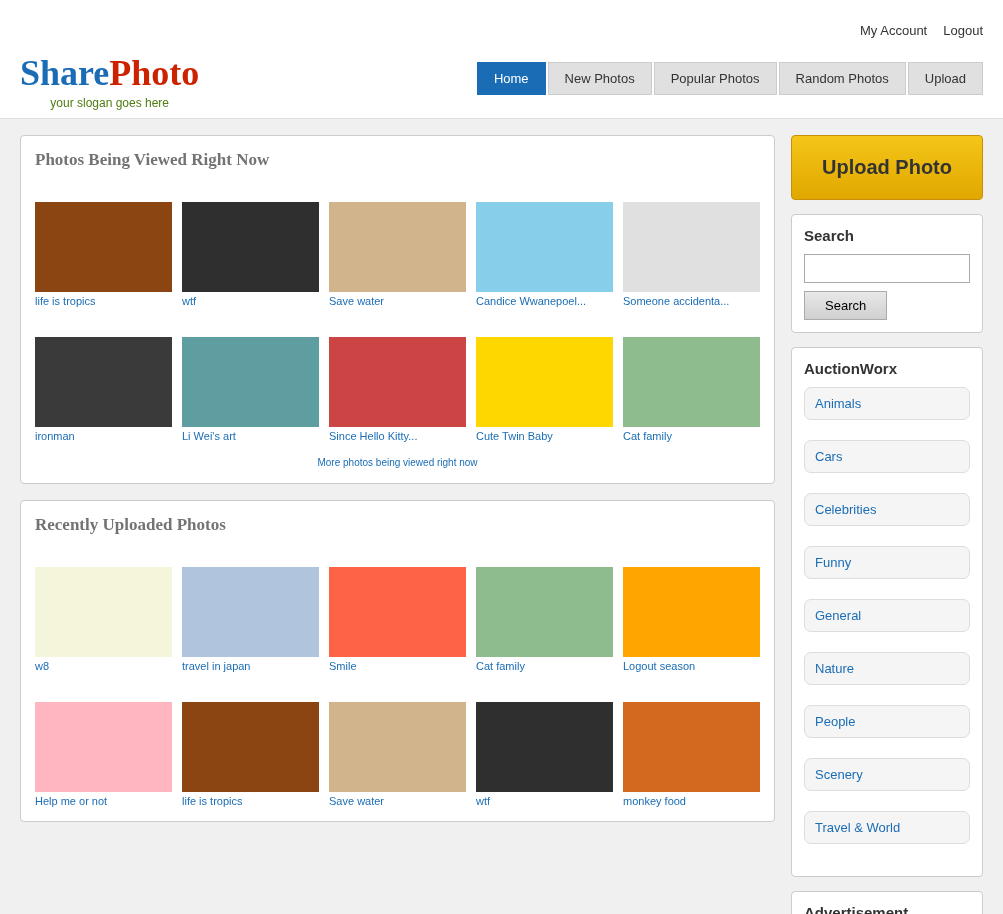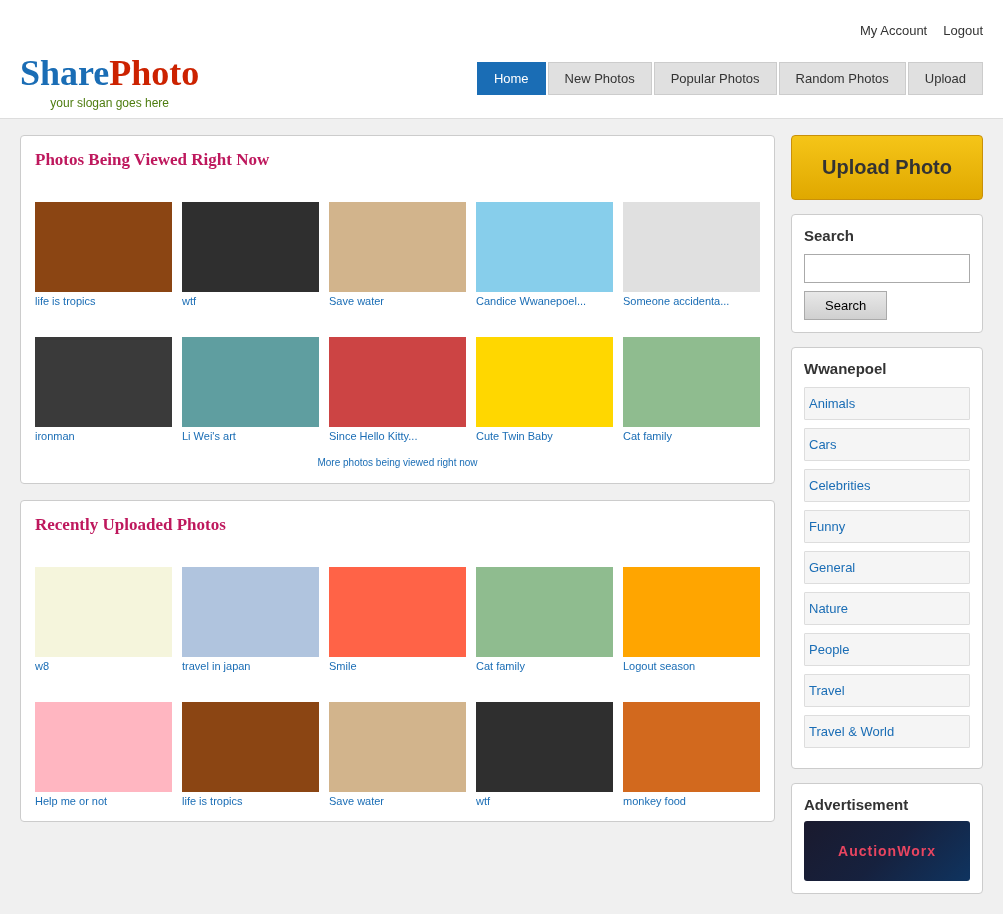--- a/index.html
+++ b/index.html
@@ -20,39 +20,39 @@
     .nav-btn { padding: 8px 16px; background: #e0e0e0; border: 1px solid #ccc; cursor: pointer; font-size: 13px; color: #333; text-decoration: none; }
     .nav-btn.active { background: #1a6db5; color: #fff; border-color: #1a6db5; }
 
     
     #main-layout { display: flex; gap: 16px; padding: 16px 20px; max-width: 1003px; }
     #content { flex: 1; }
     #sidebar { width: 192px; flex-shrink: 0; }
 
     
     .panel { background: #fff; border: 1px solid #ccc; border-radius: 4px; margin-bottom: 16px; padding: 14px; }
-    .panel-title { font-size: 17px; font-weight: bold; color: #be185d; margin-bottom: 12px; font-family: Georgia, serif; }
+    .panel-title { font-size: 17px; font-weight: bold; color: #737373; margin-bottom: 12px; font-family: Georgia, serif; }
 
     
     .photo-grid { display: grid; grid-template-columns: repeat(5, 1fr); gap: 10px; }
     .photo-item { cursor: pointer; margin-top: 20px; }
     .photo-label { font-size: 11px; color: #1a6db5; margin-top: 3px; white-space: nowrap; overflow: hidden; text-overflow: ellipsis; }
     .more-link { text-align: center; margin-top: 12px; }
     .more-link a { color: #1a6db5; font-size: 10px; text-decoration: none; }
 
     
     #upload-btn { display: block; width: 100%; padding: 20px 0; background: linear-gradient(to bottom, #f5c518, #e0a800); border: 1px solid #c8900a; border-radius: 4px; text-align: center; font-size: 20px; font-weight: bold; color: #333; cursor: pointer; margin-bottom: 14px; }
 
     .sidebar-section { background: #fff; border: 1px solid #ccc; border-radius: 4px; padding: 12px; margin-bottom: 14px; }
     .sidebar-section-title { font-size: 15px; font-weight: bold; color: #333; margin-bottom: 10px; }
 
     #search-input { width: 100%; padding: 6px 8px; border: 1px solid #aaa; font-size: 13px; margin-bottom: 8px; }
     #search-btn { padding: 6px 20px; background: linear-gradient(to bottom, #e8e8e8, #d0d0d0); border: 1px solid #aaa; cursor: pointer; font-size: 13px; }
 
-    .category-item { display: block; padding: 8px 4px; background: #f5f5f5; border: 1px solid #ddd; border-radius: 1px; margin-bottom: 8px; color: #1a6db5; text-decoration: none; font-size: 13px; cursor: pointer; }
+    .category-item { display: block; padding: 8px 10px; background: #f5f5f5; border: 1px solid #ddd; border-radius: 7px; margin-bottom: 20px; color: #1a6db5; text-decoration: none; font-size: 13px; cursor: pointer; }
 
     .ad-section { background: #fff; border: 1px solid #ccc; border-radius: 4px; padding: 12px; }
     .ad-title { font-size: 15px; font-weight: bold; color: #333; margin-bottom: 8px; }
     .ad-placeholder { width: 100%; height: 60px; background: linear-gradient(135deg, #1a1a2e 0%, #16213e 50%, #0f3460 100%); display: flex; align-items: center; justify-content: center; border-radius: 3px; }
     .ad-text { color: #e94560; font-size: 14px; font-weight: bold; letter-spacing: 1px; }
 
     
     .thumb-bg { width: 100%; height: 90px; display: flex; align-items: center; justify-content: center; font-size: 9px; color: rgba(255,255,255,0.7); text-align: center; padding: 2px; overflow: hidden; }
   </style>
 </head>
@@ -186,30 +186,30 @@
 
     <button id="upload-btn">Upload Photo</button>
 
     <div class="sidebar-section">
       <div class="sidebar-section-title">Search</div>
       <input type="text" id="search-input" style="">
       <button id="search-btn">Search</button>
     </div>
 
     <div class="sidebar-section">
-      <div class="sidebar-section-title">Wwanepoel</div>
+      <div class="sidebar-section-title">AuctionWorx</div>
       <div id="categories-list">
       <a href="#" class="category-item">Animals</a>
           <a href="#" class="category-item">Cars</a>
           <a href="#" class="category-item">Celebrities</a>
           <a href="#" class="category-item">Funny</a>
           <a href="#" class="category-item">General</a>
           <a href="#" class="category-item">Nature</a>
           <a href="#" class="category-item">People</a>
-          <a href="#" class="category-item">Travel</a>
+          <a href="#" class="category-item">Scenery</a>
           <a href="#" class="category-item">Travel &amp; World</a>
         </div>
     </div>
 
     <div class="ad-section">
       <div class="ad-title">Advertisement</div>
       <div class="ad-placeholder">
         <span class="ad-text">AuctionWorx</span>
       </div>
     </div>

